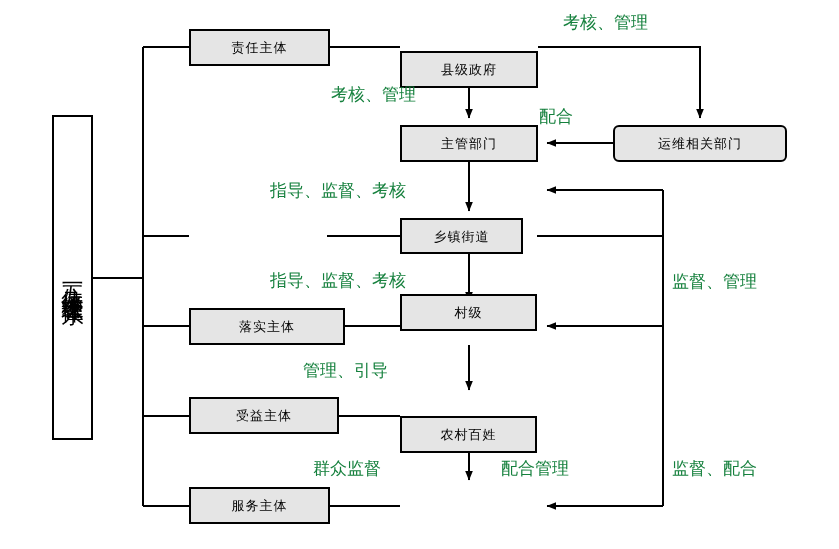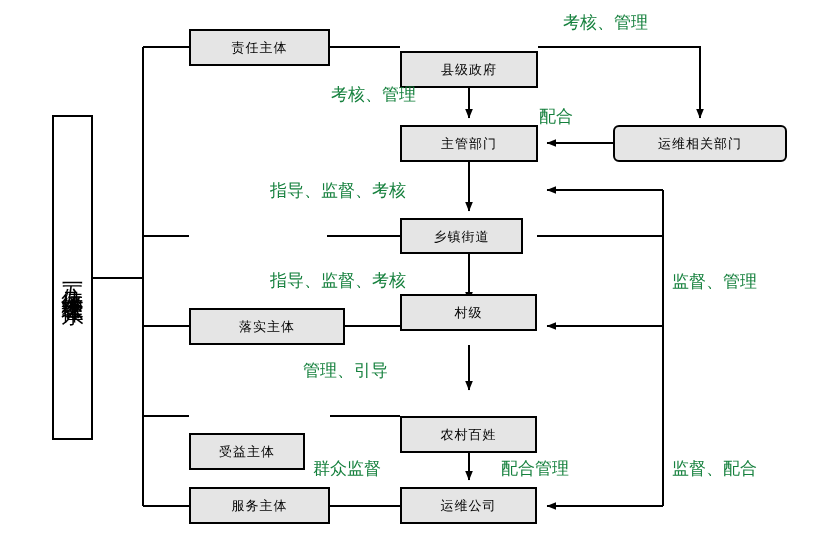--- a/index.html
+++ b/index.html
@@ -117,35 +117,34 @@
     </g>
   </svg>
 
   <div class="node-vertical" style="left:52px; top:115px; width:41px; height:325px;">五位一体运维管理体系</div>
 
   <div class="node" style="left:189px; top:29px; width:141px; height:37px;">责任主体</div>
 
 
   <div class="node" style="left:189px; top:308px; width:156px; height:37px;">落实主体</div>
 
-  <div class="node" style="left:189px; top:397px; width:116px; height:37px;margin-top:36px;">受益主体</div>
+  <div class="node" style="left:189px; top:397px; width:150px; height:37px;">受益主体</div>
 
   <div class="node" style="left:189px; top:487px; width:141px; height:37px;">服务主体</div>
 
   <div class="node" style="left:400px; top:29px; width:138px; height:37px;margin-top:22px;">县级政府</div>
 
   <div class="node" style="left:400px; top:125px; width:138px; height:37px;">主管部门</div>
 
   <div class="node" style="left:400px; top:218px; width:123px; height:36px;">乡镇街道</div>
 
   <div class="node" style="left:400px; top:294px; width:137px; height:37px;">村级</div>
 
   <div class="node" style="left:400px; top:416px; width:137px; height:37px;">农村百姓</div>
 
-  <div class="node" style="left:400px; top:487px; width:137px; height:37px;">运维公司</div>
 
   <div class="node" style="left:613px; top:125px; width:174px; height:37px;border-radius:6px;">运维相关部门</div>
 
   <div class="edge-label" style="left:563px; top:14px;">考核、管理</div>
 
   <div class="edge-label" style="left:331px; top:86px;">考核、管理</div>
 
   <div class="edge-label" style="left:539px; top:108px;">配合</div>
 
   <div class="edge-label" style="left:270px; top:182px;">指导、监督、考核</div>

